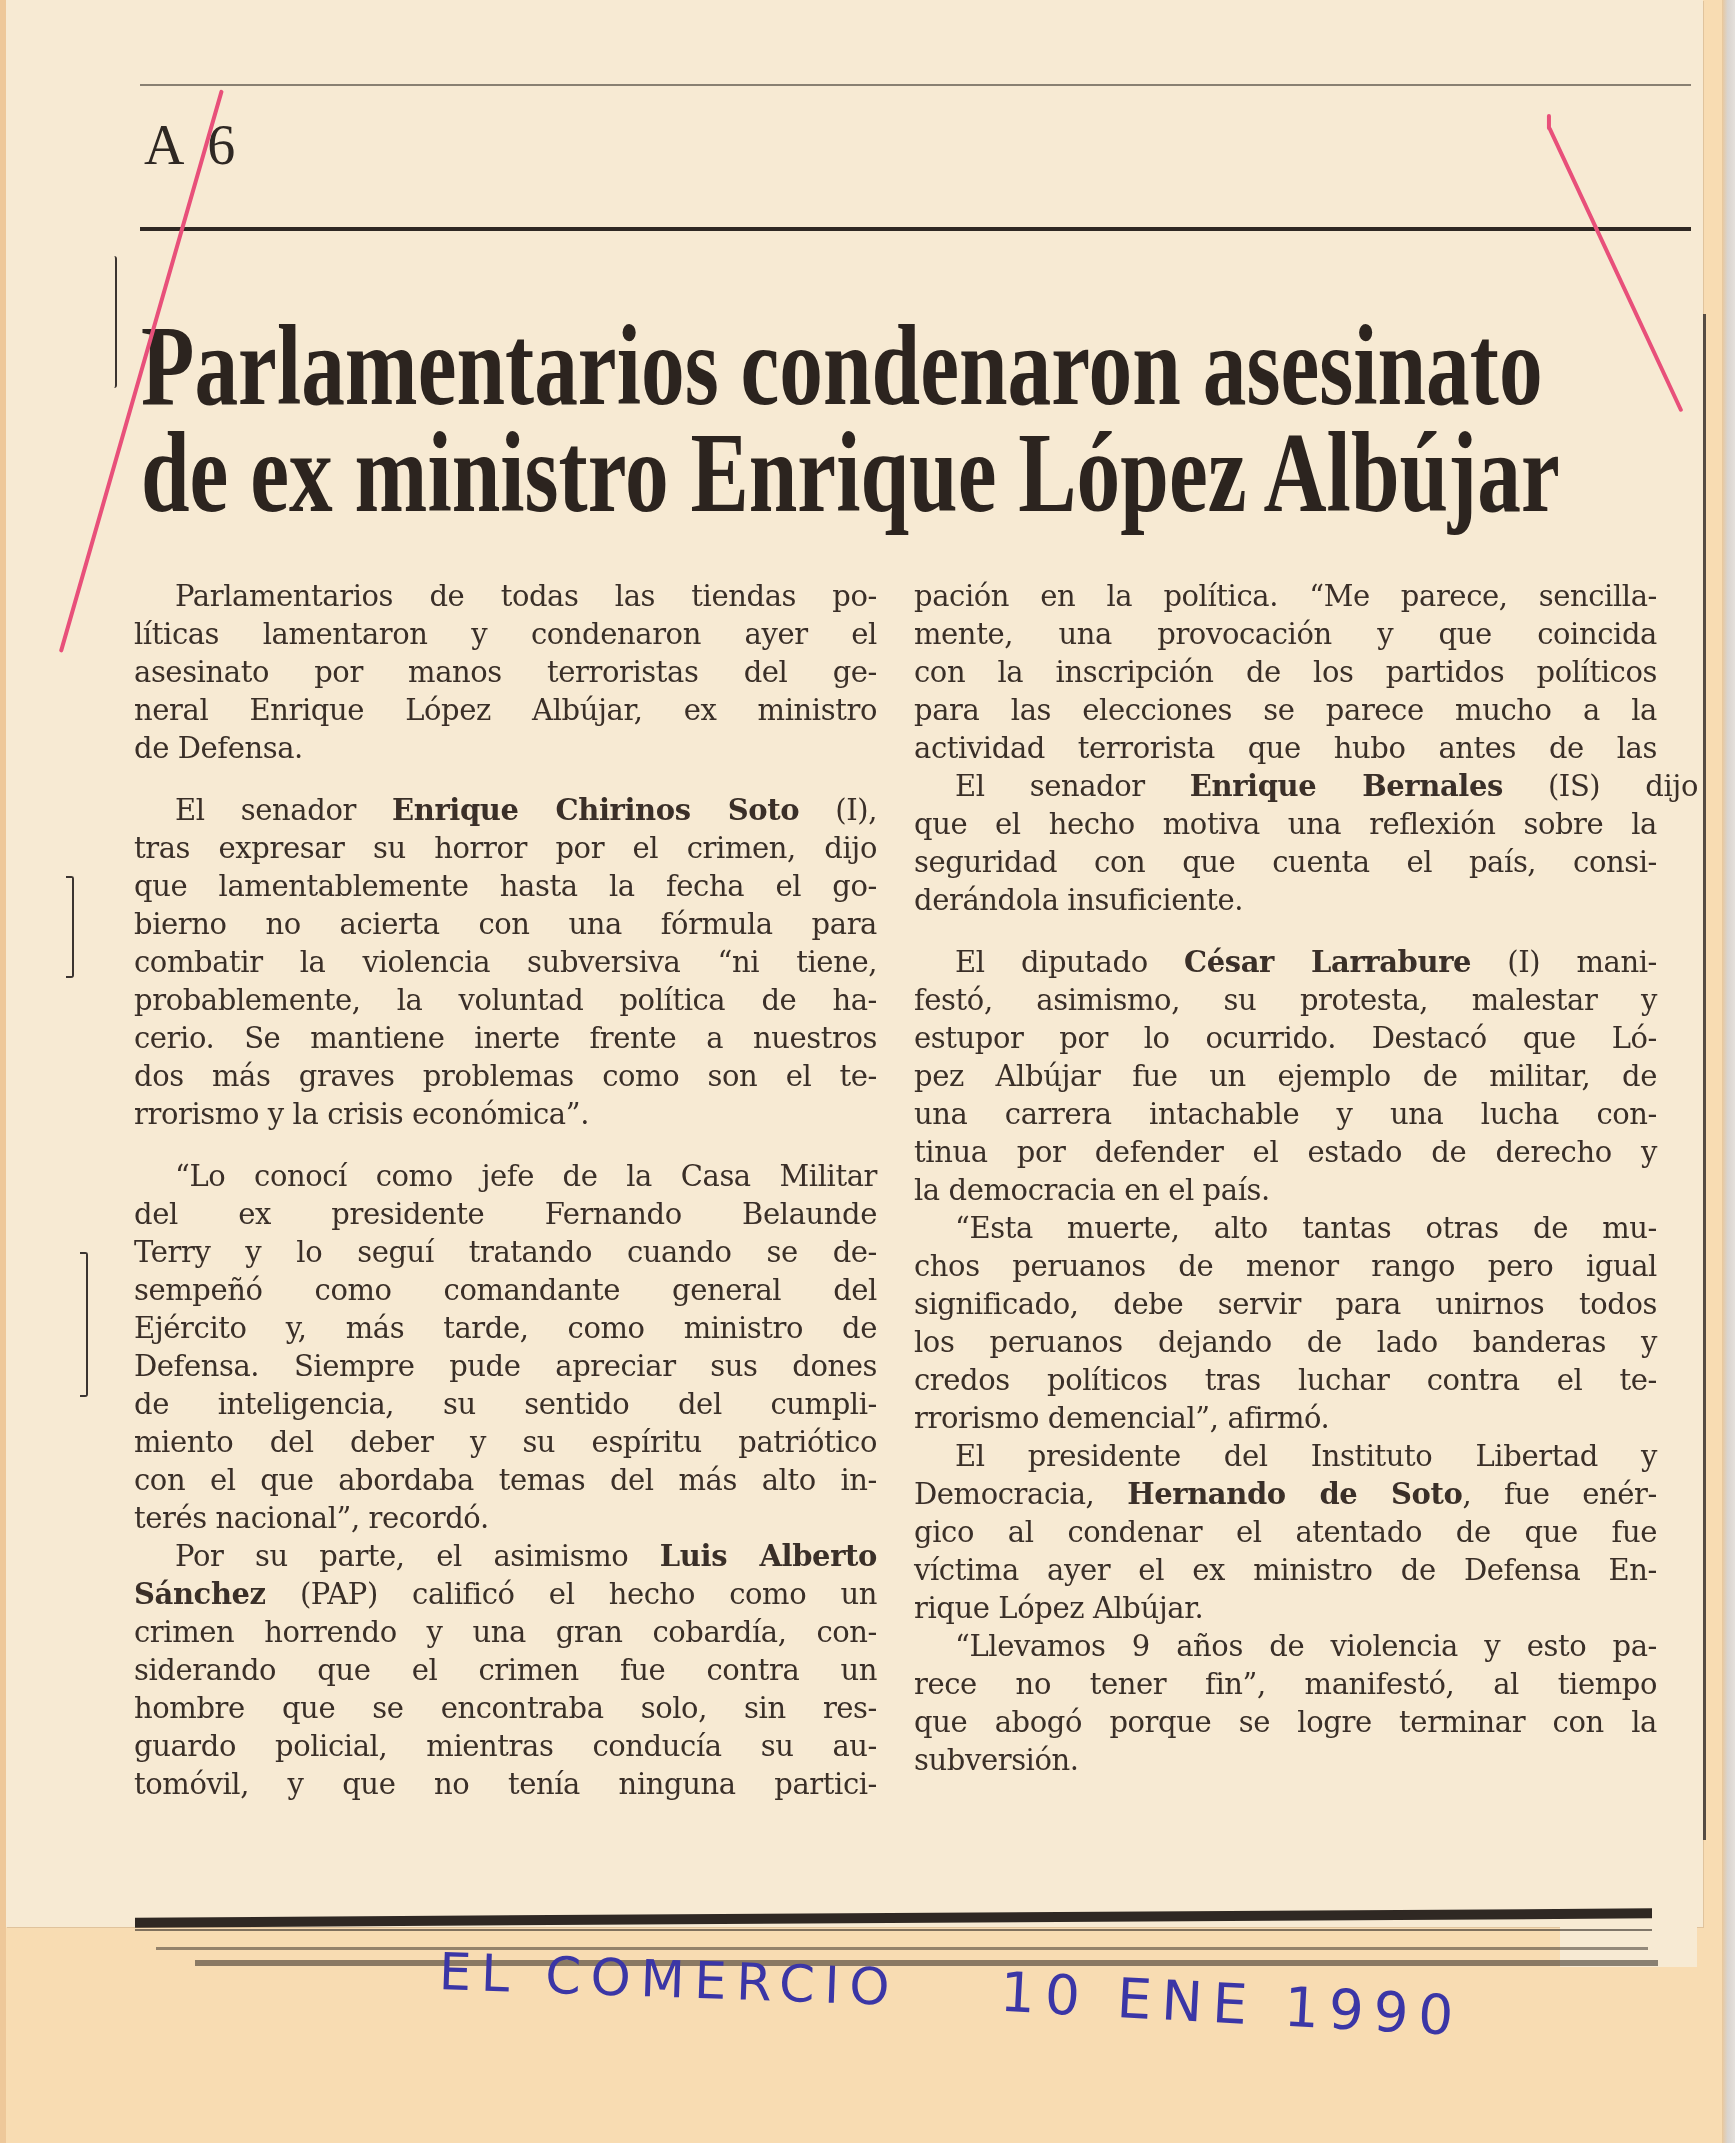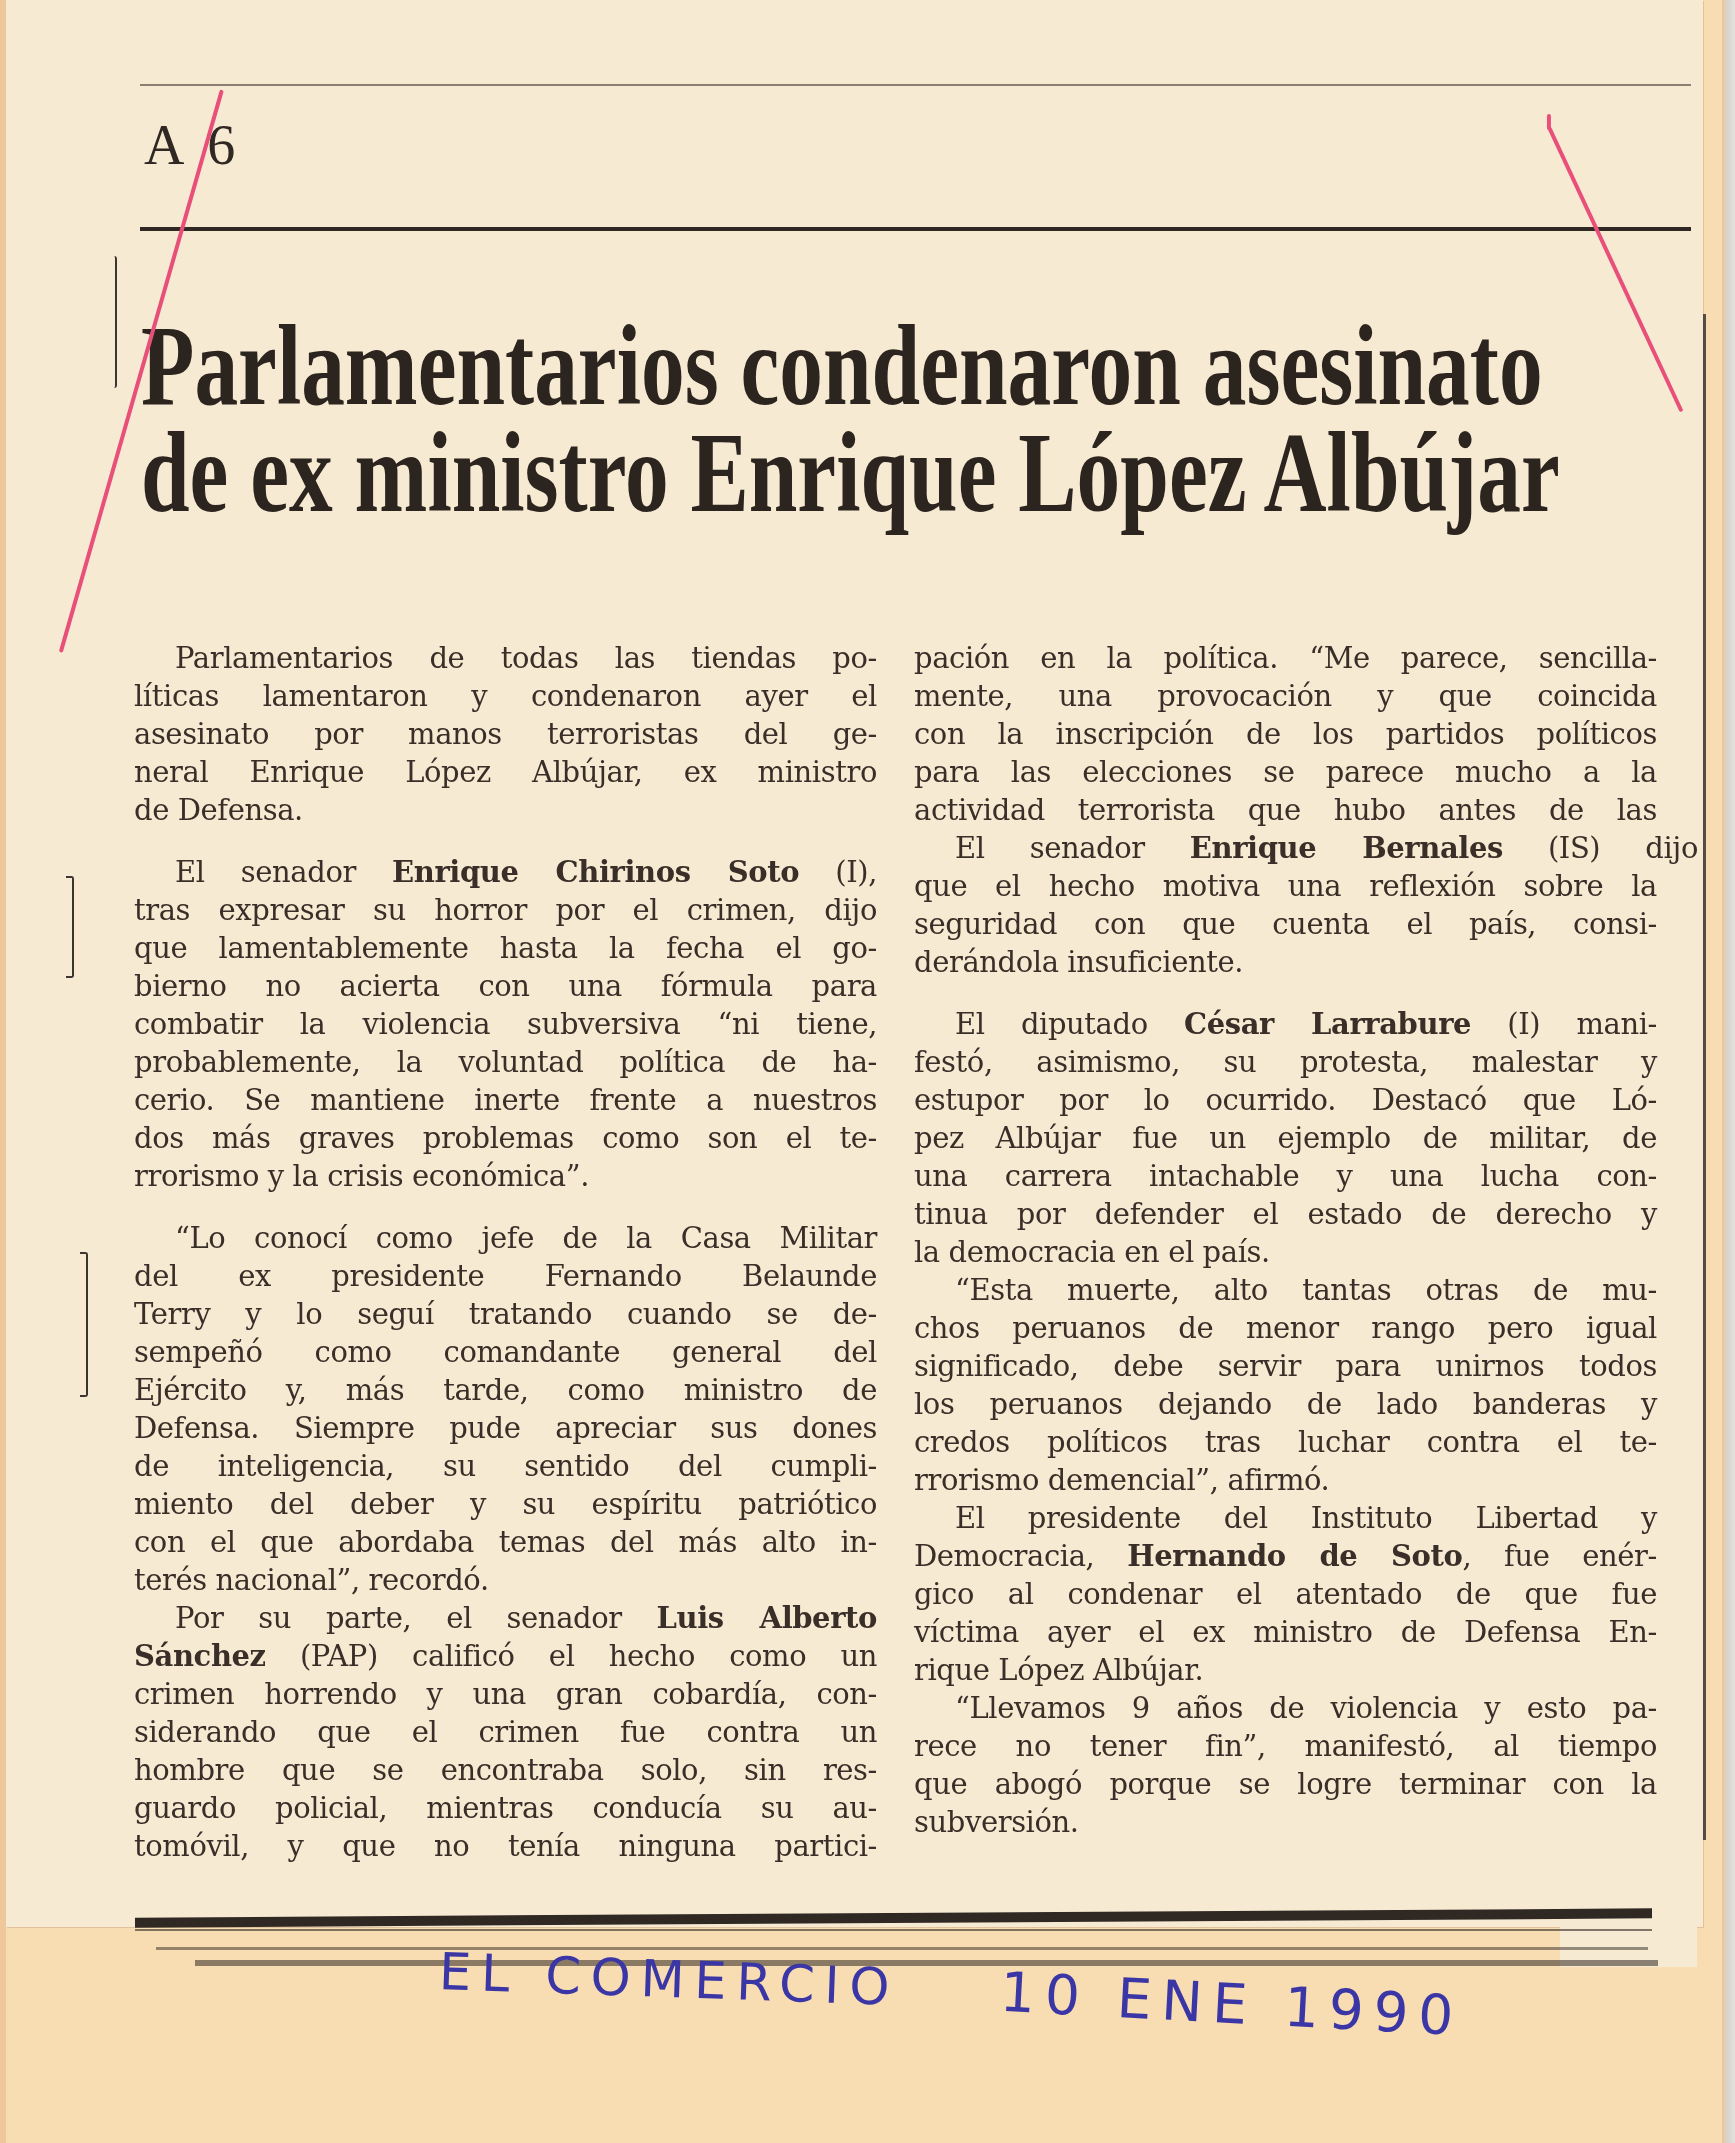--- a/index.html
+++ b/index.html
@@ -47,21 +47,21 @@
   }
   .headline {
     position: absolute; left: 141px; top: 312px; width: 1521px;
     font-family: "Liberation Serif", "DejaVu Serif", serif; font-weight: bold;
     font-size: 115px; line-height: 107px; color: #2c241f;
     transform-origin: 0 0; transform: scaleX(0.76);
     white-space: nowrap;
   }
   .headline div { width: 1999px; }
   .column {
-    position: absolute; top: 639px; width: 743px;
+    position: absolute; top: 577px; width: 743px;
     font-family: "DejaVu Serif", "Liberation Serif", serif;
     font-size: 29px; line-height: 38px; color: #3a2f28;
   }
   .col-left { left: 134px; }
   .col-right { left: 914px; }
   .para { text-align: justify; text-align-last: left; hyphens: manual; }
   .para .ln { display: block; text-align: justify; text-align-last: justify; white-space: nowrap; overflow: visible; letter-spacing: -0.4px; transform-origin: 0 0; }
   .para .ln.last { text-align-last: left; }
   .para .ln.indent { padding-left: 41px; }
   .para.gap { margin-top: 24px; }
@@ -133,21 +133,21 @@
     <span class="ln">Terry y lo seguí tratando cuando se de-</span>
     <span class="ln">sempeñó como comandante general del</span>
     <span class="ln">Ejército y, más tarde, como ministro de</span>
     <span class="ln">Defensa. Siempre pude apreciar sus dones</span>
     <span class="ln">de inteligencia, su sentido del cumpli-</span>
     <span class="ln">miento del deber y su espíritu patriótico</span>
     <span class="ln">con el que abordaba temas del más alto in-</span>
     <span class="ln last">terés nacional”, recordó.</span>
   </div>
   <div class="para">
-    <span class="ln indent"><span>Por su parte, el senador </span><span class="bold">Luis Alberto</span></span>
+    <span class="ln indent"><span>Por su parte, el asimismo </span><span class="bold">Luis Alberto</span></span>
     <span class="ln"><span class="bold">Sánchez</span><span> (PAP) calificó el hecho como un</span></span>
     <span class="ln">crimen horrendo y una gran cobardía, con-</span>
     <span class="ln">siderando que el crimen fue contra un</span>
     <span class="ln">hombre que se encontraba solo, sin res-</span>
     <span class="ln">guardo policial, mientras conducía su au-</span>
     <span class="ln">tomóvil, y que no tenía ninguna partici-</span>
   </div>
 </div>
 
 <div class="column col-right">

